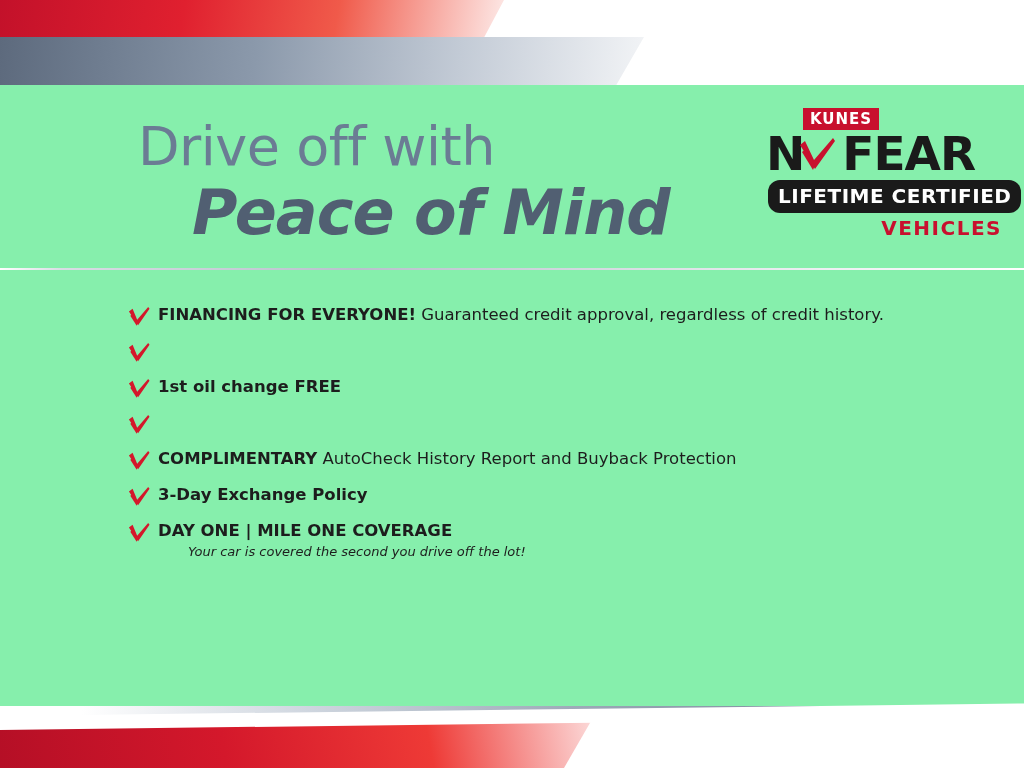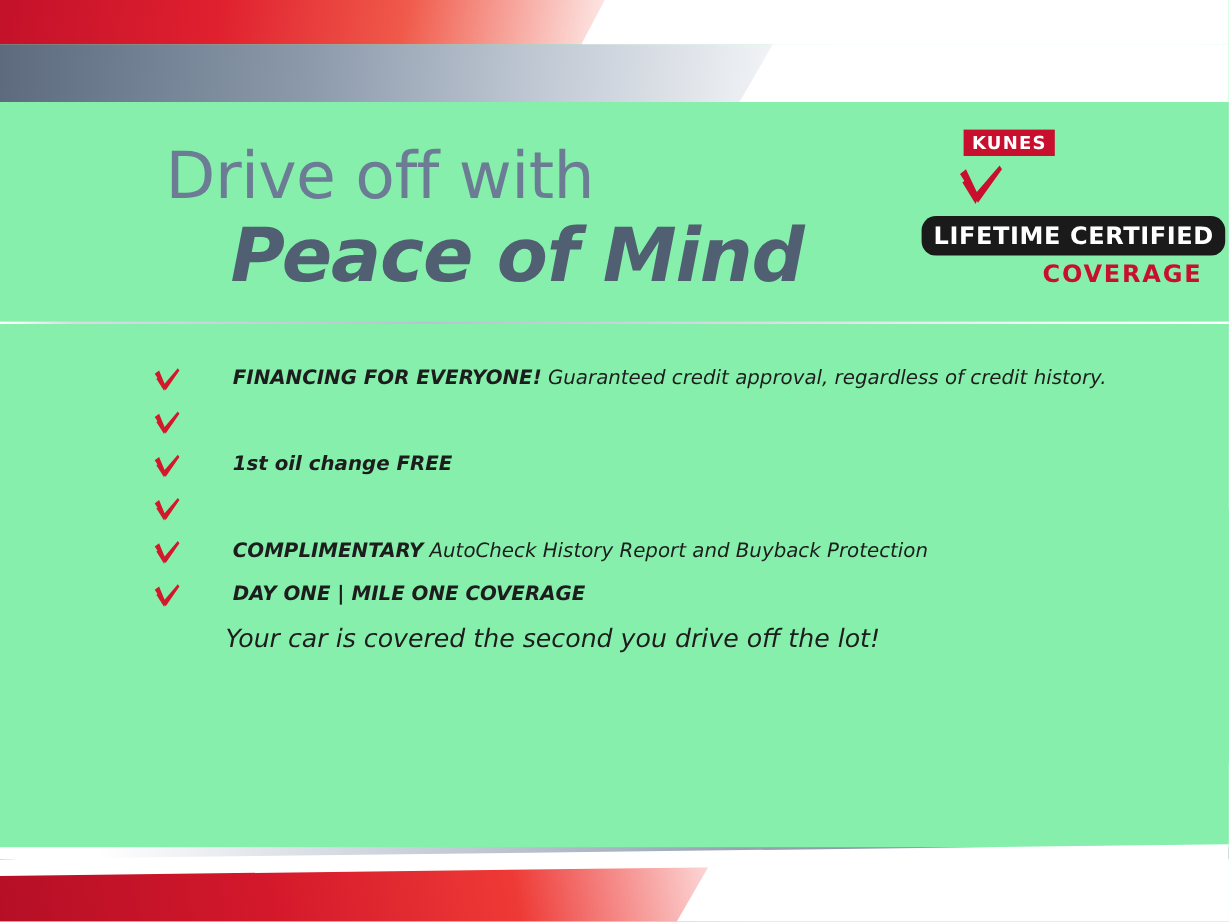--- a/index.html
+++ b/index.html
@@ -217,36 +217,34 @@
   .check-icon {
     flex: 0 0 auto;
     width: 22px;
     height: 22px;
     margin-right: 8px;
     margin-top: 1px;
   }
   .benefit-text {
     font-family: "DejaVu Sans", sans-serif;
     font-size: 16.5px;
-    font-style: italic;
     color: #1d1d1d;
     line-height: 1.25;
     white-space: nowrap;
-    margin-left: 36px;
   }
   .benefit-text .b {
     font-weight: bold;
   }
   .benefit-sub {
     font-family: "DejaVu Sans", sans-serif;
-    font-size: 21px;
+    font-size: 13px;
     font-style: italic;
     color: #1d1d1d;
     margin-left: 30px;
-    margin-top: 14px;
+    margin-top: 2px;
   }
   .row-stack {
     display: flex;
     flex-direction: column;
   }
 </style>
 </head>
 <body>
 
 <div class="poster">
@@ -255,26 +253,29 @@
   <div class="top-grey-bar"></div>
 
   <div class="headline">
     <div class="headline-line1">Drive off with</div>
     <div class="headline-line2">Peace of Mind</div>
   </div>
   <div class="headline-rule"></div>
 
   <div class="logo">
     <div class="logo-kunes">KUNES</div>
+    <div class="logo-nofear">
+      <span>N</span><span style="display:inline-block;width:38px"></span><span>FEAR</span>
+    </div>
     <svg class="logo-check" viewBox="0 0 40 40">
       <path d="M3 9 L8 5 L17 24 L36 2 L38 5 L18 33 Z" fill="#c8102e"></path>
       <path d="M5 16 L9 13 L18 29 L16 34 Z" fill="#c8102e"></path>
     </svg>
     <div class="logo-band">LIFETIME CERTIFIED</div>
-    <div class="logo-vehicles">COVERAGE</div>
+    <div class="logo-vehicles">VEHICLES</div>
   </div>
 
   <div class="benefits" id="benefits-list">
       <div class="benefit-row">
         <svg viewBox="0 0 24 24" class="check-icon">
           <path d="M1 6 L5 3 L10 15 L22 1 L23.5 3 L11 21 Z" fill="#d4182b"></path>
           <path d="M2.5 10.5 L5.5 8.5 L11 18 L9.5 21.5 Z" fill="#d4182b"></path>
         </svg>
         <div class="row-stack">
           <div class="benefit-text"><span class="b">FINANCING FOR EVERYONE!</span><span> Guaranteed credit approval, regardless of credit history.</span></div>
@@ -301,20 +302,29 @@
           <path d="M2.5 10.5 L5.5 8.5 L11 18 L9.5 21.5 Z" fill="#d4182b"></path>
         </svg>
       </div>
       <div class="benefit-row">
         <svg viewBox="0 0 24 24" class="check-icon">
           <path d="M1 6 L5 3 L10 15 L22 1 L23.5 3 L11 21 Z" fill="#d4182b"></path>
           <path d="M2.5 10.5 L5.5 8.5 L11 18 L9.5 21.5 Z" fill="#d4182b"></path>
         </svg>
         <div class="row-stack">
           <div class="benefit-text"><span class="b">COMPLIMENTARY</span><span> AutoCheck History Report and Buyback Protection</span></div>
+        </div>
+      </div>
+      <div class="benefit-row">
+        <svg viewBox="0 0 24 24" class="check-icon">
+          <path d="M1 6 L5 3 L10 15 L22 1 L23.5 3 L11 21 Z" fill="#d4182b"></path>
+          <path d="M2.5 10.5 L5.5 8.5 L11 18 L9.5 21.5 Z" fill="#d4182b"></path>
+        </svg>
+        <div class="row-stack">
+          <div class="benefit-text"><span class="b">3-Day Exchange Policy</span></div>
         </div>
       </div>
       <div class="benefit-row">
         <svg viewBox="0 0 24 24" class="check-icon">
           <path d="M1 6 L5 3 L10 15 L22 1 L23.5 3 L11 21 Z" fill="#d4182b"></path>
           <path d="M2.5 10.5 L5.5 8.5 L11 18 L9.5 21.5 Z" fill="#d4182b"></path>
         </svg>
         <div class="row-stack">
           <div class="benefit-text"><span class="b">DAY ONE | MILE ONE COVERAGE</span></div>
           <div class="benefit-sub">Your car is covered the second you drive off the lot!</div>

